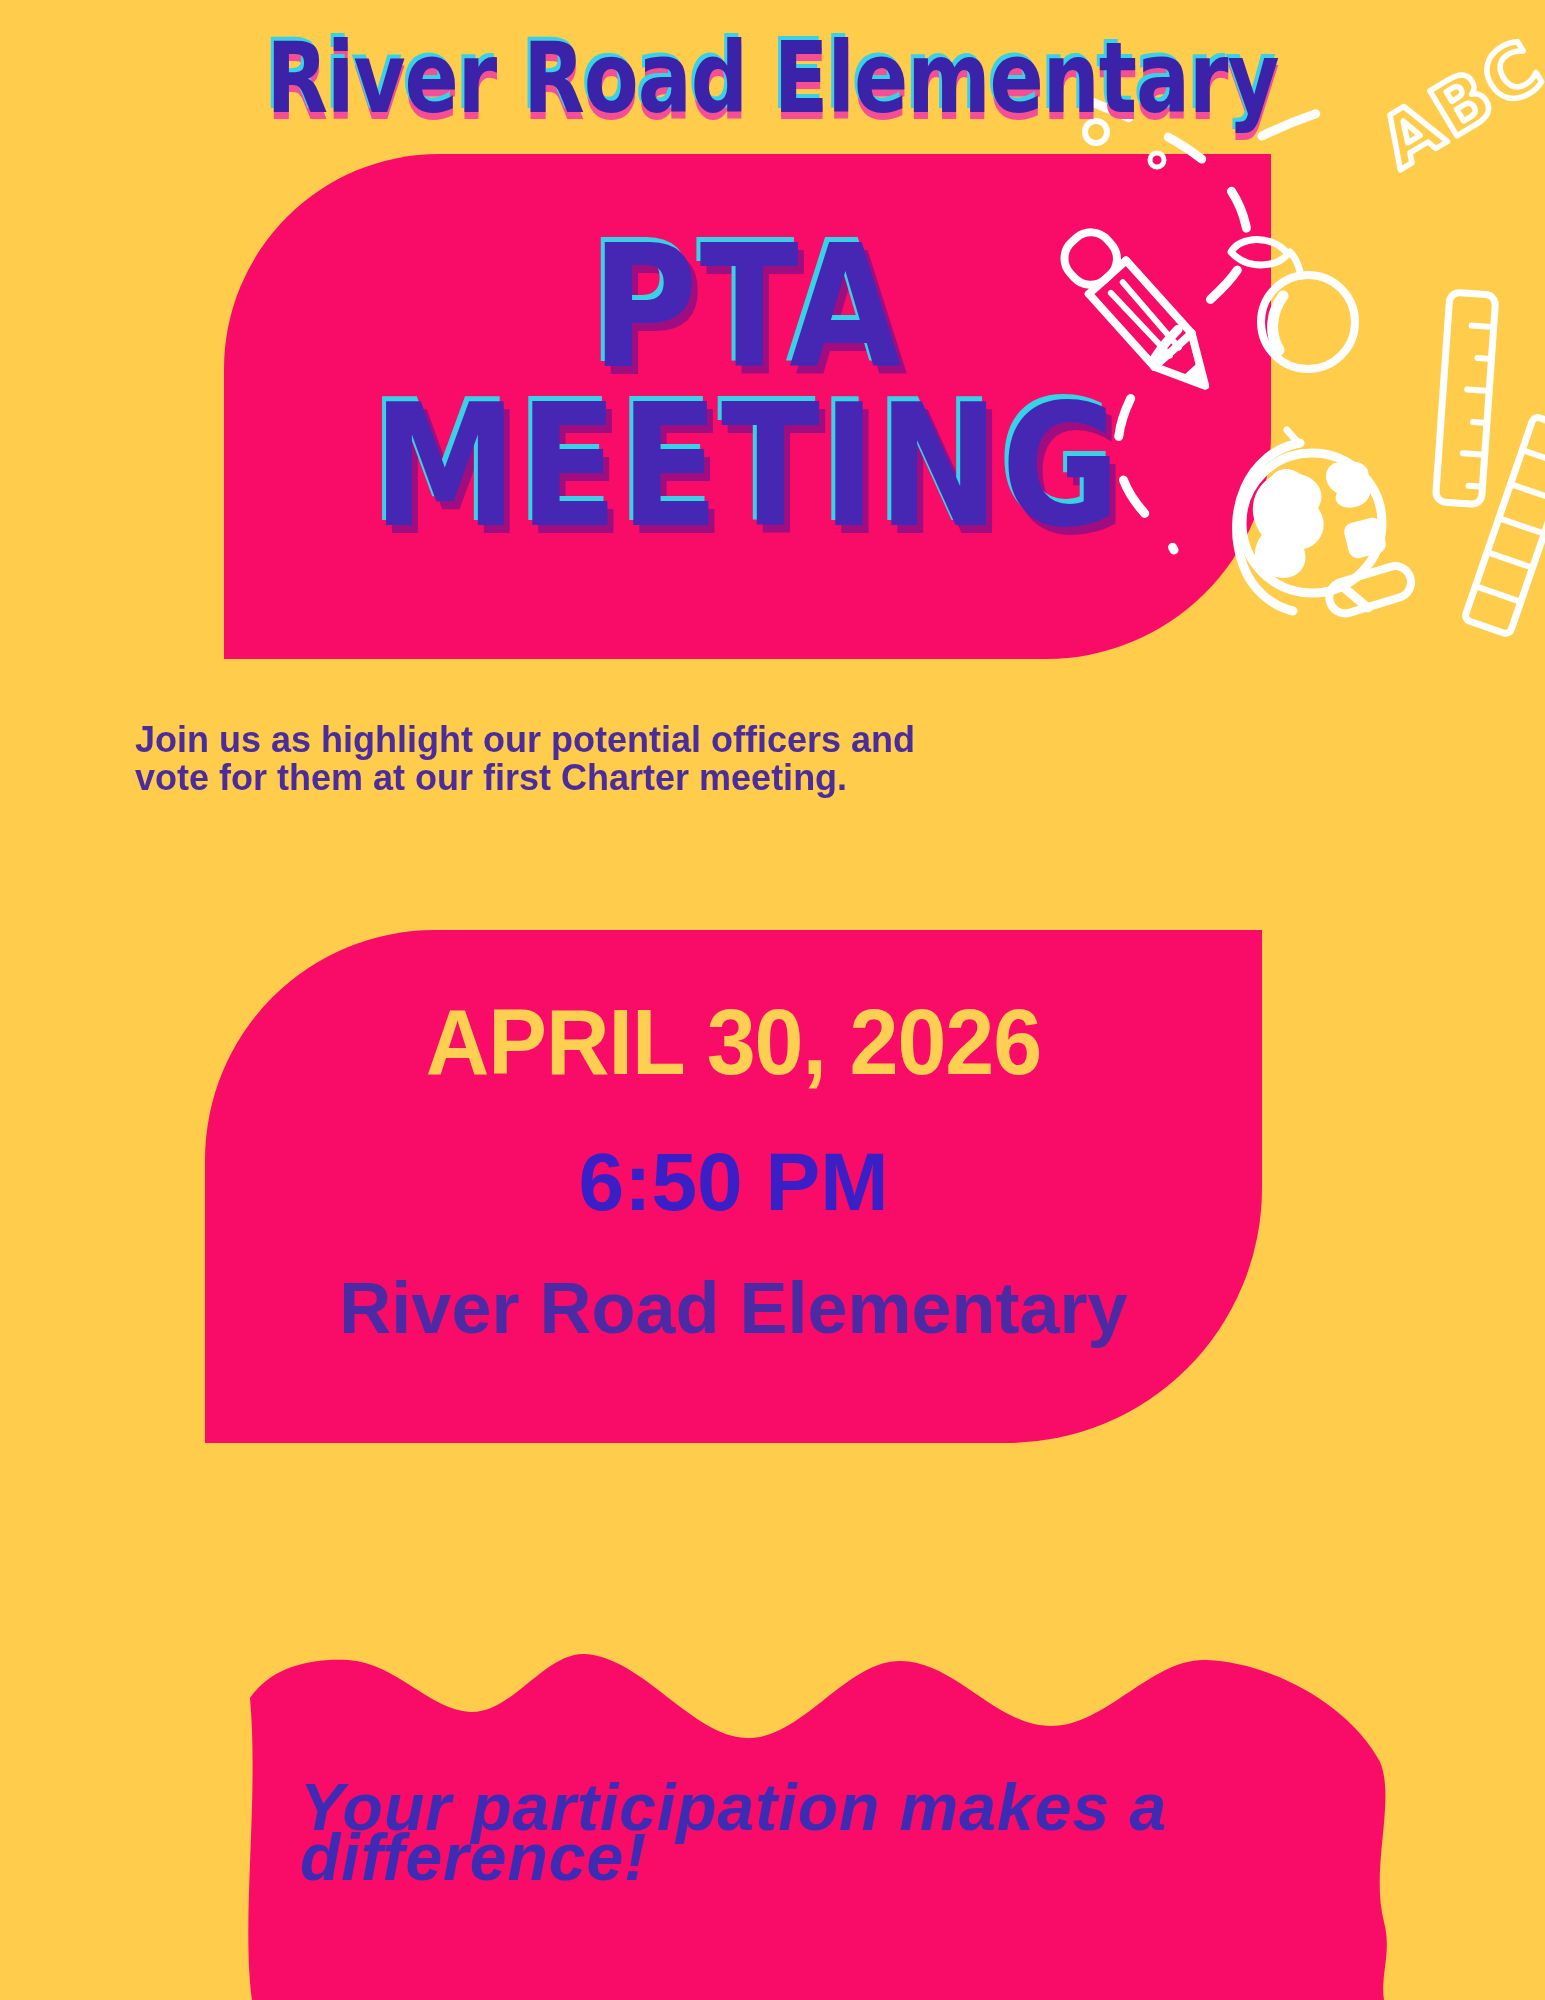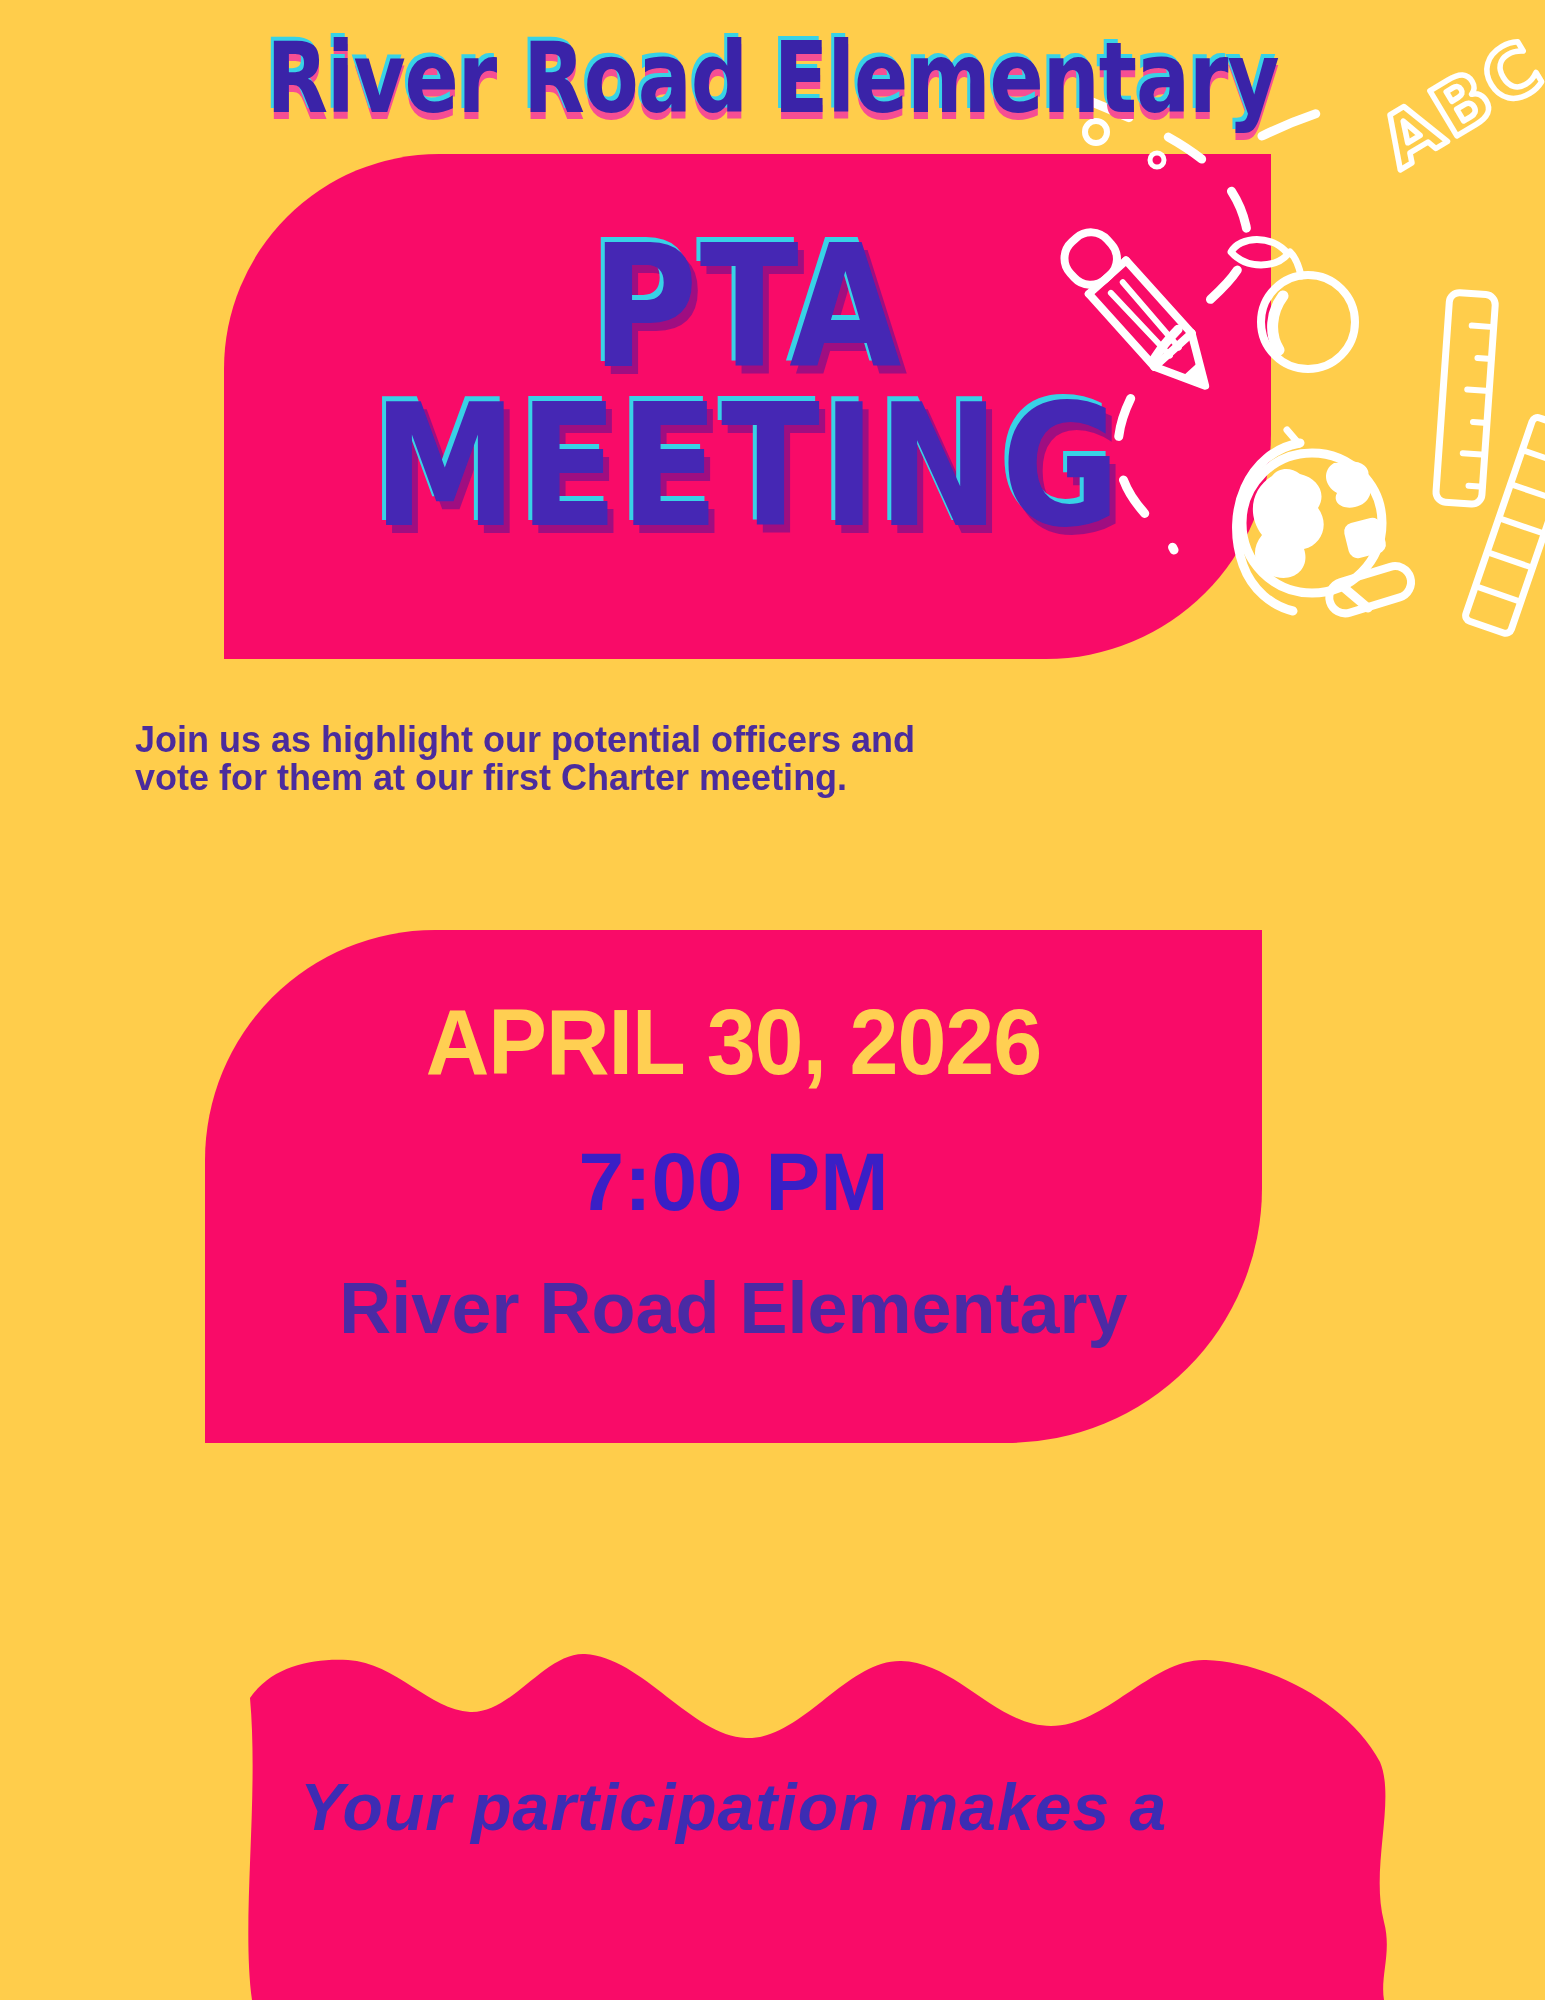--- a/index.html
+++ b/index.html
@@ -143,18 +143,19 @@
 
   <h1 class="txt school-title">River Road Elementary</h1>
 
   <div class="txt hero-line hero-l1">PTA</div>
   <div class="txt hero-line hero-l2">MEETING</div>
 
   <p class="txt intro-line intro-l1">Join us as highlight our potential officers and</p>
   <p class="txt intro-line intro-l2">vote for them at our first Charter meeting.</p>
 
   <div class="txt detail event-date">APRIL 30, 2026</div>
-  <div class="txt detail event-time">7:00 PM</div>
+  <div class="txt detail event-time">6:50 PM</div>
   <div class="txt detail event-location">River Road Elementary</div>
 
   <div class="txt footer-line footer-l1">Your participation makes a</div>
+  <div class="txt footer-line footer-l2">difference!</div>
 
 </div>
 
 </body></html>

